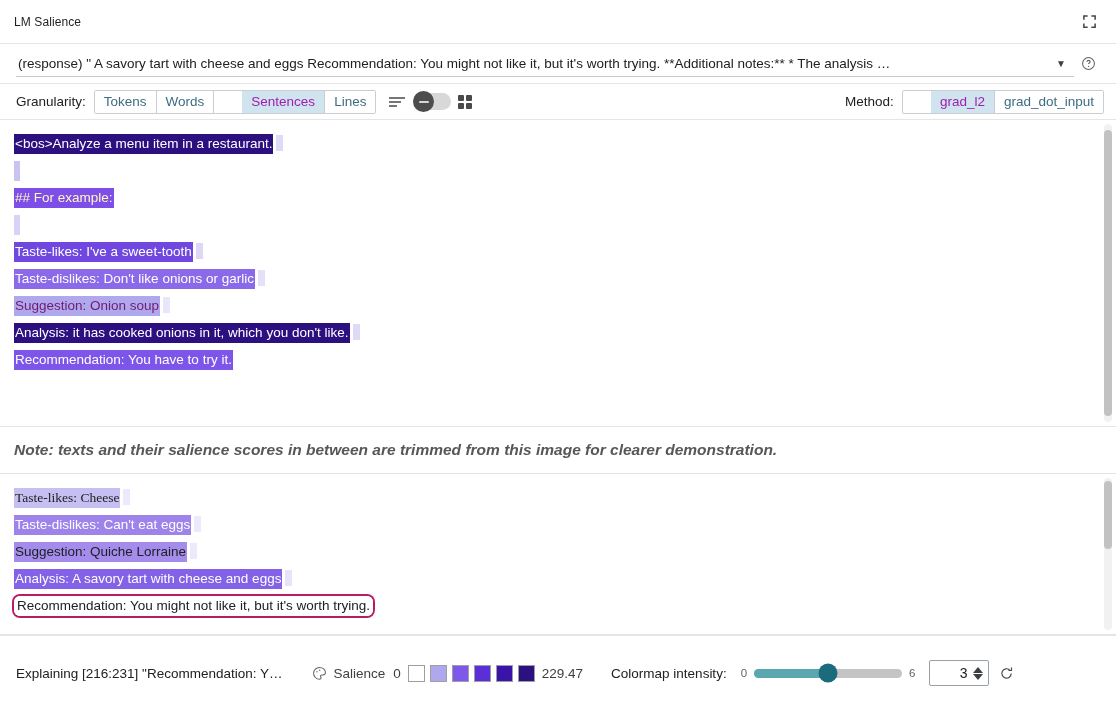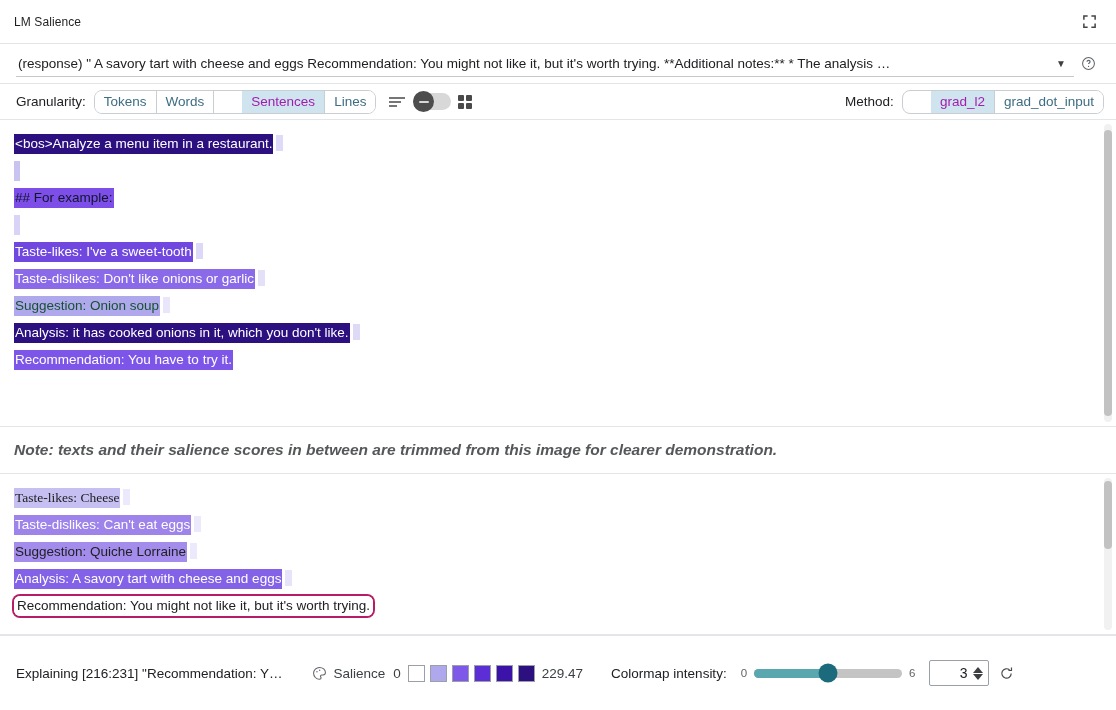--- a/index.html
+++ b/index.html
@@ -70,21 +70,21 @@
 
   
   .toolbar {
     height: 36px; flex: 0 0 36px;
     display: flex; align-items: center;
     padding: 0 12px 0 16px;
     border-bottom: 1px solid #e3e5e8;
     background: #ffffff;
   }
   .tb-label { font-size: 13.5px; color: #202124; margin-right: 8px; }
-  .seg-group { display: flex; border-radius: 8px; overflow: hidden;
+  .seg-group { display: flex; border-radius: 2px; overflow: hidden;
     border: 1px solid #c9ced2; background: #fff; height: 24px; }
   .seg {
     font-size: 13.5px; color: #3d6d82;
     padding: 0 9px; height: 22px; line-height: 22px;
     border-right: 1px solid #c9ced2;
     background: #fff; cursor: pointer; white-space: nowrap;
   }
   .seg:last-child { border-right: none; }
   .seg.active { background: #cfe4ee; color: #a21caf; margin-left: 28px; }
 
@@ -271,25 +271,25 @@
     <div class="seg-group">
       <div class="seg active">grad_l2</div>
       <div class="seg">grad_dot_input</div>
     </div>
   </div>
 
   <div class="panel panel-a">
     <div class="panel-inner" id="panel-top-inner">
         <div class="sent-line"><span class="seg-chip" style="background: rgb(45, 16, 128); color: rgb(255, 255, 255);">&lt;bos&gt;Analyze a menu item in a restaurant.</span><span class="seg-sep" style="background: rgb(222, 218, 247); margin-left: 3px;"></span></div>
         <div class="sent-line"><span class="seg-chip" style="background: rgb(201, 195, 242); color: rgb(32, 33, 36); padding: 2px 1px 3px;"> </span></div>
-        <div class="sent-line"><span class="seg-chip" style="background: rgb(125, 78, 232); color: #0f172a; text-align: center;">## For example:</span></div>
+        <div class="sent-line"><span class="seg-chip" style="background: rgb(125, 78, 232); color: #fef9c3; text-align: center;">## For example:</span></div>
         <div class="sent-line"><span class="seg-chip" style="background: rgb(216, 211, 247); color: rgb(32, 33, 36); padding: 2px 1px 3px;"> </span></div>
         <div class="sent-line"><span class="seg-chip" style="background: rgb(112, 72, 224); color: rgb(255, 255, 255);">Taste-likes: I've a sweet-tooth</span><span class="seg-sep" style="background: rgb(221, 216, 248); margin-left: 3px;"></span></div>
         <div class="sent-line"><span class="seg-chip" style="background: rgb(138, 106, 232); color: rgb(255, 255, 255);">Taste-dislikes: Don't like onions or garlic</span><span class="seg-sep" style="background: rgb(228, 224, 249); margin-left: 3px;"></span></div>
-        <div class="sent-line"><span class="seg-chip" style="background: rgb(176, 168, 237); color: #14532d;">Suggestion: Onion soup</span><span class="seg-sep" style="background: rgb(233, 230, 251); margin-left: 3px;"></span></div>
+        <div class="sent-line"><span class="seg-chip" style="background: rgb(176, 168, 237); color: #701a75;">Suggestion: Onion soup</span><span class="seg-sep" style="background: rgb(233, 230, 251); margin-left: 3px;"></span></div>
         <div class="sent-line"><span class="seg-chip" style="background: rgb(45, 16, 128); color: rgb(255, 255, 255);">Analysis: it has cooked onions in it, which you don't like.</span><span class="seg-sep" style="background: rgb(221, 217, 247); margin-left: 3px;"></span></div>
         <div class="sent-line"><span class="seg-chip" style="background: rgb(125, 85, 232); color: rgb(255, 255, 255);">Recommendation: You have to try it.</span></div>
       </div>
     <div class="vscroll" id="scroll-top" style="height: 298px;">
       <div class="thumb" id="scroll-top-thumb" style="top: 5.96px; height: 286.08px;"></div>
     </div>
   </div>
 
   <div class="note">
     <span>Note: texts and their salience scores in between are trimmed from this image for clearer demonstration.</span>

